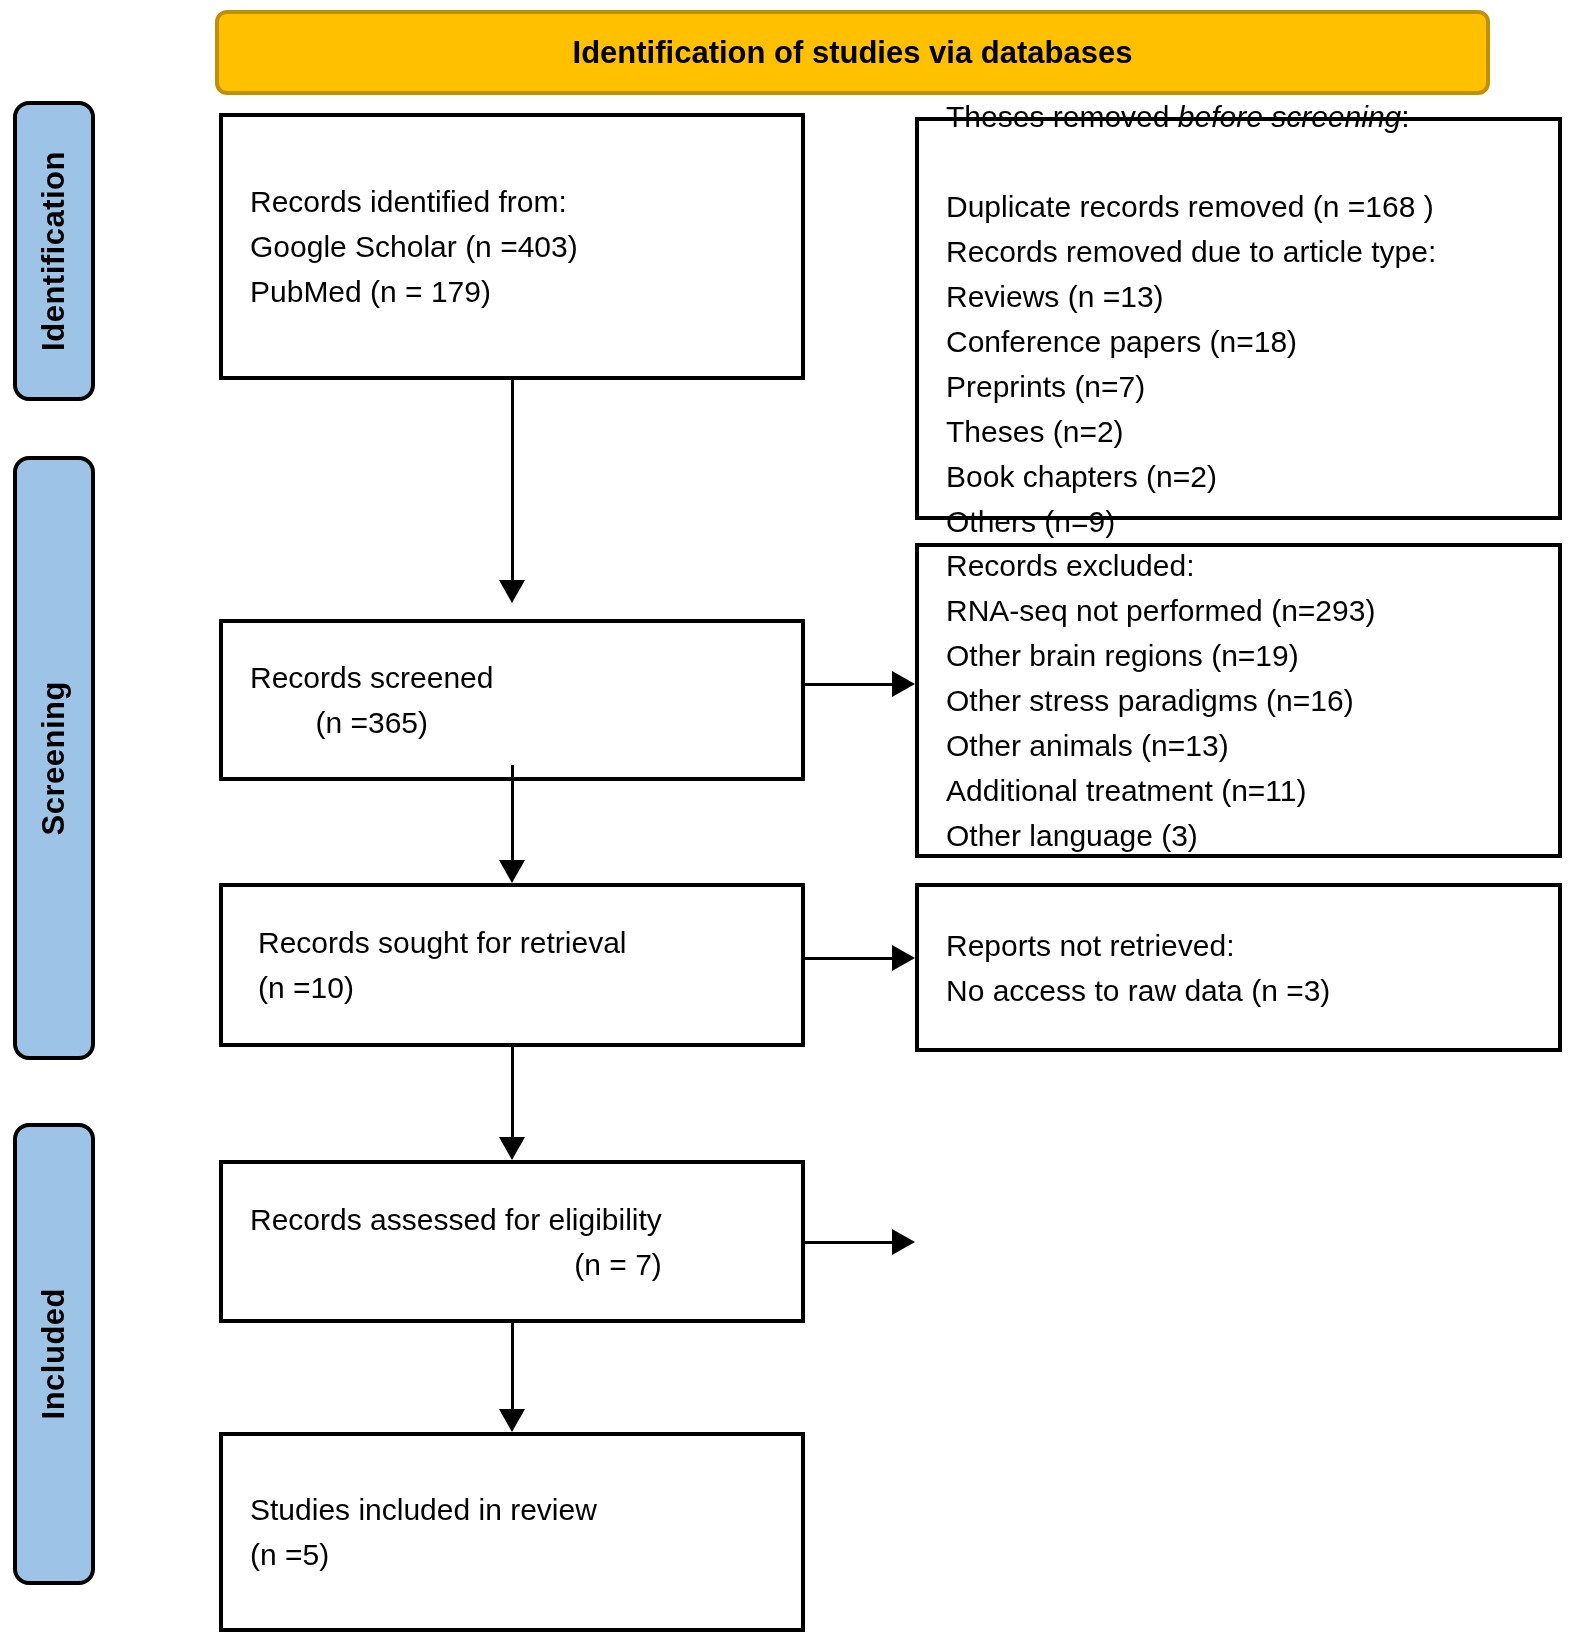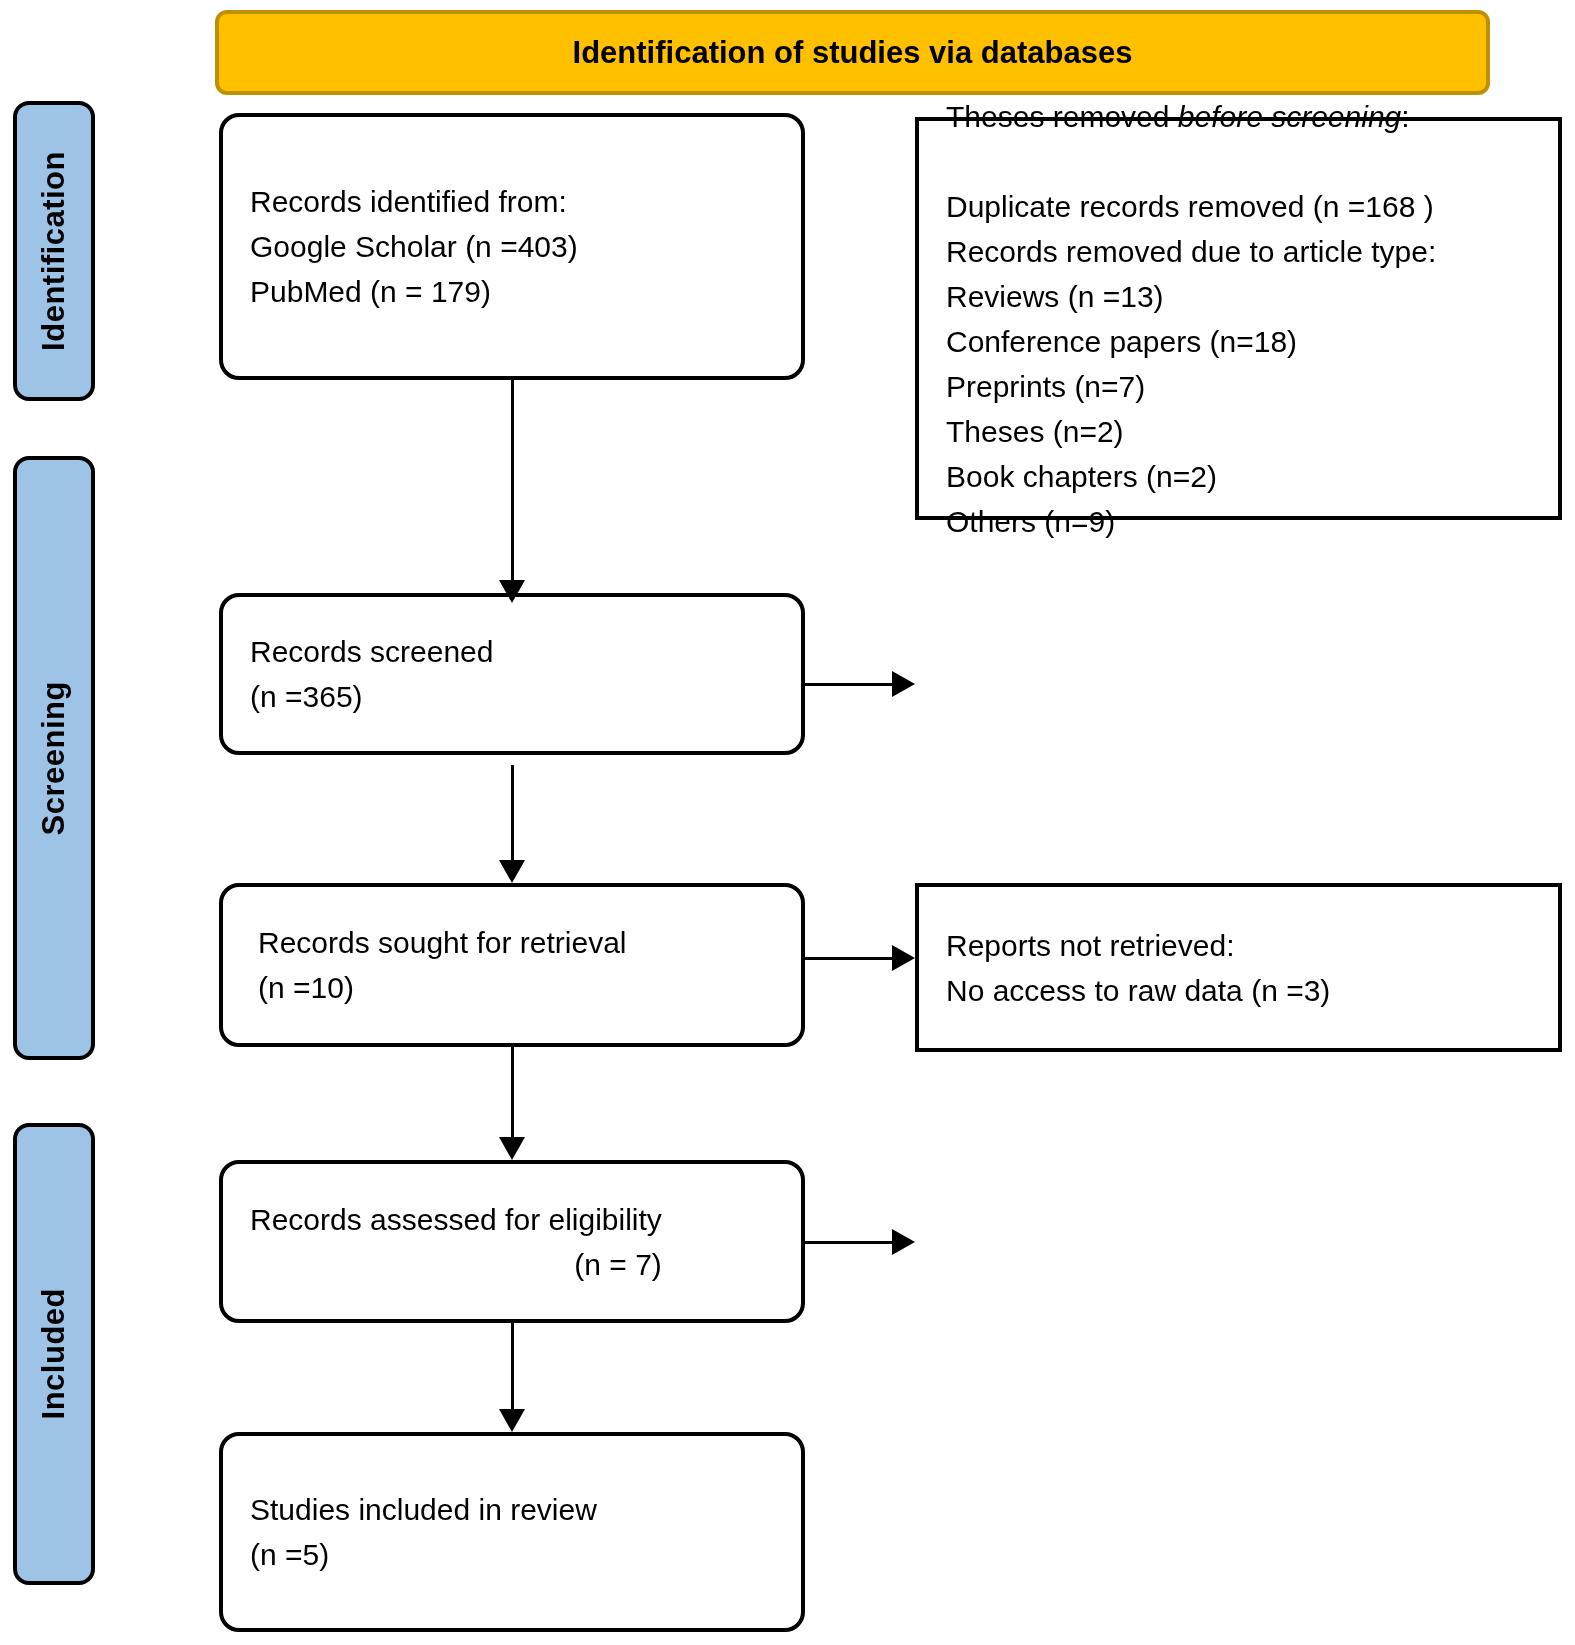--- a/index.html
+++ b/index.html
@@ -45,24 +45,24 @@
     background:#fff;
     border:4px solid #000;
     box-sizing:border-box;
     display:flex;align-items:center;
   }
   .node-text{
     padding:10px 24px 10px 27px;
     font-size:30px;line-height:45px;
     white-space:pre-line;
   }
-  .left-col{left:219px;width:586px;border-radius:20px;}
+  .left-col{left:219px;width:586px;}
   .right-col{left:915px;width:647px;}
   #box-identified{top:113px;height:267px;}
-  #box-screened{top:593px;height:162px;}
+  #box-screened{top:619px;height:162px;text-align:center;}
   #box-sought{top:883px;height:164px;padding-left:8px;}
   #box-assessed{top:1160px;height:163px;text-align:right;}
   #box-included{top:1432px;height:200px;}
   #box-removed-before{top:117px;height:403px;}
   #box-records-excluded{top:543px;height:315px;}
   #box-not-retrieved{top:883px;height:169px;}
   #box-studies-excluded{top:1160px;height:168px;}
   .it{font-style:italic;}
   
   .vline{position:absolute;width:3px;background:#000;}
@@ -132,20 +132,29 @@
       <div>Duplicate records removed  (n =168 )
 Records removed due to article type:
 Reviews (n =13)
 Conference papers (n=18)
 Preprints (n=7)
 Theses (n=2)
 Book chapters (n=2)
 Others (n=9)</div>
     </div>
   </div>
+  <div class="node right-col" id="box-records-excluded">
+    <div class="node-text">Records excluded:
+RNA-seq not performed (n=293)
+Other brain regions (n=19)
+Other stress paradigms (n=16)
+Other animals (n=13)
+Additional treatment (n=11)
+Other language (3)</div>
+  </div>
   <div class="node right-col" id="box-not-retrieved">
     <div class="node-text">Reports not retrieved:
 No access to raw data (n =3)</div>
   </div>
 
   <div class="vline" id="a1-line"></div>
   <div class="head-down" id="a1-head"></div>
   <div class="vline" id="a2-line"></div>
   <div class="head-down" id="a2-head"></div>
   <div class="vline" id="a3-line"></div>

